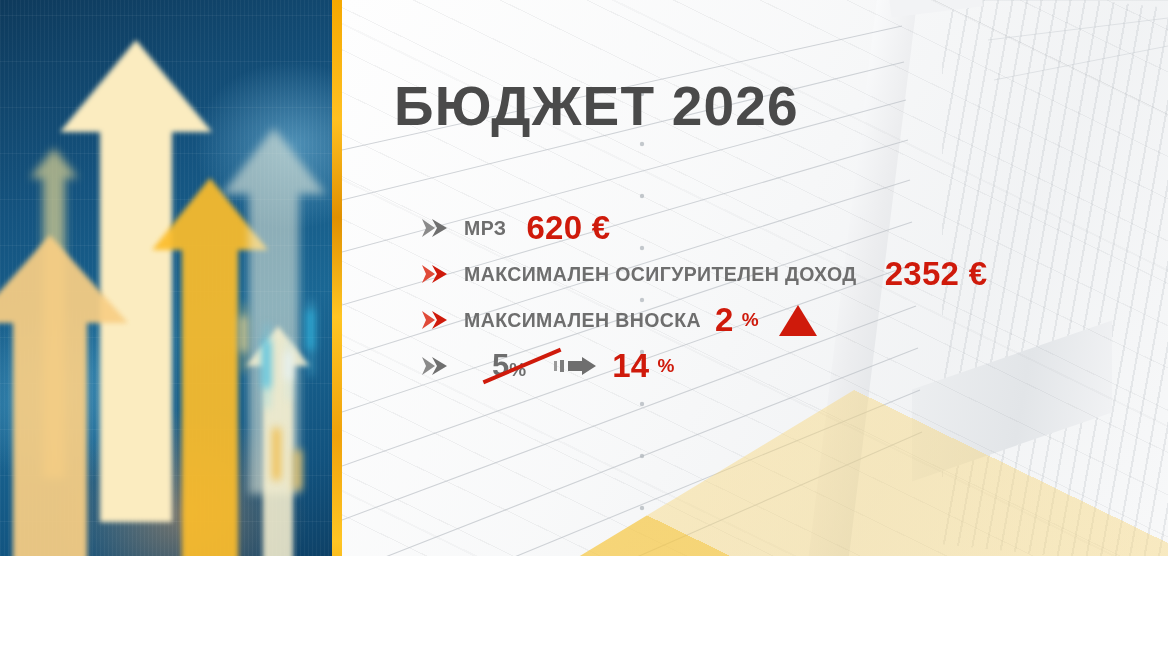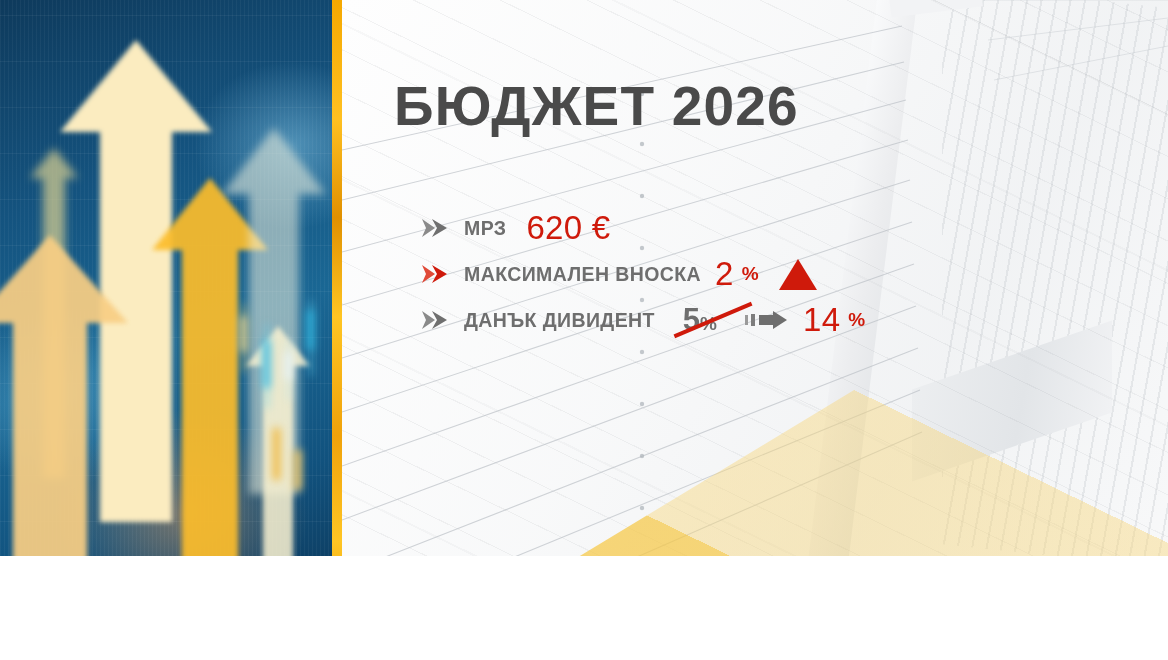--- a/index.html
+++ b/index.html
@@ -132,21 +132,21 @@
     flex:0 0 auto;
     width:34px; height:22px;
     margin-right:10px;
     display:flex; align-items:center;
   }
   .label{
     font-size:19.5px; font-weight:bold;
     color:#6e6e6e; letter-spacing:.4px;
   }
   .value{
-    font-size:33px; font-weight:normal;
+    font-size:33px; font-weight:bold;
     color:#cf1a0b; letter-spacing:.3px;
   }
   .value-sm{
     font-size:19px; font-weight:bold;
     color:#cf1a0b; letter-spacing:.3px;
   }
   .old-value{
     position:relative;
     font-size:31px; font-weight:bold;
     color:#6e6e6e;
@@ -277,20 +277,31 @@
           <svg width="34" height="22" viewBox="0 0 34 22">
             <path d="M2 2 L15 11 L2 20 L6 11 Z" fill="#8a8a8a"></path>
             <path d="M12 2 L27 11 L12 20 L17 11 Z" fill="#6f6f6f"></path>
           </svg>
         </span>
         <span class="label">МРЗ</span>
         <span class="sp20"></span>
         <span class="value">620 €</span>
       </div>
 
+      <div class="row">
+        <span class="bullet">
+          <svg width="34" height="22" viewBox="0 0 34 22">
+            <path d="M2 2 L15 11 L2 20 L6 11 Z" fill="#e04a38"></path>
+            <path d="M12 2 L27 11 L12 20 L17 11 Z" fill="#cf1a0b"></path>
+          </svg>
+        </span>
+        <span class="label">МАКСИМАЛЕН ОСИГУРИТЕЛЕН ДОХОД</span>
+        <span class="sp28"></span>
+        <span class="value">2352 €</span>
+      </div>
 
       <div class="row">
         <span class="bullet">
           <svg width="34" height="22" viewBox="0 0 34 22">
             <path d="M2 2 L15 11 L2 20 L6 11 Z" fill="#e04a38"></path>
             <path d="M12 2 L27 11 L12 20 L17 11 Z" fill="#cf1a0b"></path>
           </svg>
         </span>
         <span class="label">МАКСИМАЛЕН ВНОСКА</span>
         <span class="sp14"></span>
@@ -301,21 +312,20 @@
         <span class="tri-up"></span>
       </div>
 
       <div class="row">
         <span class="bullet">
           <svg width="34" height="22" viewBox="0 0 34 22">
             <path d="M2 2 L15 11 L2 20 L6 11 Z" fill="#8a8a8a"></path>
             <path d="M12 2 L27 11 L12 20 L17 11 Z" fill="#6f6f6f"></path>
           </svg>
         </span>
-        <span class="label">ДАНЪК ДИВИДЕНТ</span>
         <span class="sp28"></span>
         <span class="old-value">
           <span>5</span><span class="pct">%</span>
           <span class="strike"></span>
         </span>
         <span class="sp28"></span>
         <span class="mark">
           <svg width="44" height="20" viewBox="0 0 44 20">
             <rect x="0" y="5" width="3" height="10" fill="#9a9a9a"></rect>
             <rect x="6" y="4" width="4" height="12" fill="#7d7d7d"></rect>

